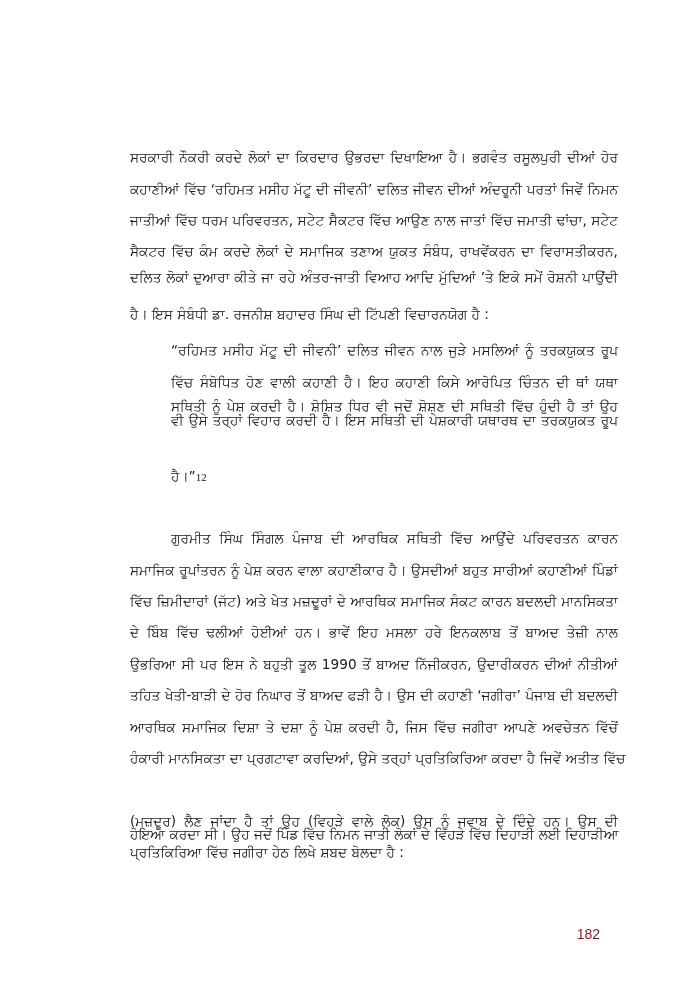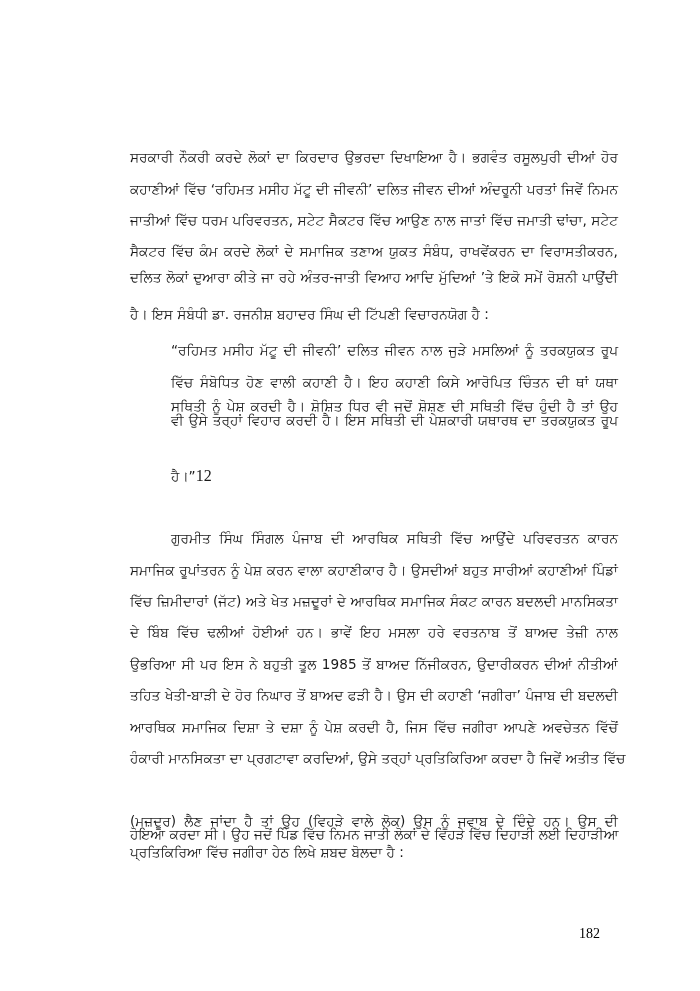--- a/index.html
+++ b/index.html
@@ -39,31 +39,31 @@
     .line.indent-quote {
       left: 147px;
       width: 447px;
     }
     .line.indent-para {
       left: 147px;
       width: 447px;
     }
     .sup {
       font-family: "Liberation Serif", serif;
-      font-size: 16px;
+      font-size: 11px;
     }
     .page-number {
       position: absolute;
       left: 560px;
       top: 926px;
       width: 40px;
       text-align: right;
-      font-family: Liberation Serif, serif;
+      font-family: Liberation Sans, sans-serif;
       font-size: 14px;
-      color: #000000;
+      color: #7f1d1d;
     }
   </style>
 </head>
 <body>
 
 <div class="page">
 
   <div>
     <div class="line" style="top:147px">ਸਰਕਾਰੀ ਨੌਕਰੀ ਕਰਦੇ ਲੋਕਾਂ ਦਾ ਕਿਰਦਾਰ ਉਭਰਦਾ ਦਿਖਾਇਆ ਹੈ। ਭਗਵੰਤ ਰਸੂਲਪੁਰੀ ਦੀਆਂ ਹੋਰ</div>
     <div class="line" style="top:179px">ਕਹਾਣੀਆਂ ਵਿੱਚ ‘ਰਹਿਮਤ ਮਸੀਹ ਮੱਟੂ ਦੀ ਜੀਵਨੀ’ ਦਲਿਤ ਜੀਵਨ ਦੀਆਂ ਅੰਦਰੂਨੀ ਪਰਤਾਂ ਜਿਵੇਂ ਨਿਮਨ</div>
@@ -80,22 +80,22 @@
     <div class="line indent-quote" style="top:410px">ਵੀ ਉਸੇ ਤਰ੍ਹਾਂ ਵਿਹਾਰ ਕਰਦੀ ਹੈ। ਇਸ ਸਥਿਤੀ ਦੀ ਪੇਸ਼ਕਾਰੀ ਯਥਾਰਥ ਦਾ ਤਰਕਯੁਕਤ ਰੂਪ</div>
     <div class="line indent-quote last" style="top:466px">
       <span>ਹੈ।”</span><span class="sup">12</span>
     </div>
   </div>
 
   <div>
     <div class="line indent-para" style="top:528px">ਗੁਰਮੀਤ ਸਿੰਘ ਸਿੰਗਲ ਪੰਜਾਬ ਦੀ ਆਰਥਿਕ ਸਥਿਤੀ ਵਿੱਚ ਆਉਂਦੇ ਪਰਿਵਰਤਨ ਕਾਰਨ</div>
     <div class="line" style="top:560px">ਸਮਾਜਿਕ ਰੂਪਾਂਤਰਨ ਨੂੰ ਪੇਸ਼ ਕਰਨ ਵਾਲਾ ਕਹਾਣੀਕਾਰ ਹੈ। ਉਸਦੀਆਂ ਬਹੁਤ ਸਾਰੀਆਂ ਕਹਾਣੀਆਂ ਪਿੰਡਾਂ</div>
     <div class="line" style="top:591px">ਵਿੱਚ ਜ਼ਿਮੀਦਾਰਾਂ (ਜੱਟ) ਅਤੇ ਖੇਤ ਮਜ਼ਦੂਰਾਂ ਦੇ ਆਰਥਿਕ ਸਮਾਜਿਕ ਸੰਕਟ ਕਾਰਨ ਬਦਲਦੀ ਮਾਨਸਿਕਤਾ</div>
-    <div class="line" style="top:622px">ਦੇ ਬਿੰਬ ਵਿੱਚ ਢਲੀਆਂ ਹੋਈਆਂ ਹਨ। ਭਾਵੇਂ ਇਹ ਮਸਲਾ ਹਰੇ ਵਰਤਨਾਬ ਤੋਂ ਬਾਅਦ ਤੇਜ਼ੀ ਨਾਲ</div>
-    <div class="line" style="top:654px">ਉਭਰਿਆ ਸੀ ਪਰ ਇਸ ਨੇ ਬਹੁਤੀ ਤੂਲ 1985 ਤੋਂ ਬਾਅਦ ਨਿੱਜੀਕਰਨ, ਉਦਾਰੀਕਰਨ ਦੀਆਂ ਨੀਤੀਆਂ</div>
+    <div class="line" style="top:622px">ਦੇ ਬਿੰਬ ਵਿੱਚ ਢਲੀਆਂ ਹੋਈਆਂ ਹਨ। ਭਾਵੇਂ ਇਹ ਮਸਲਾ ਹਰੇ ਇਨਕਲਾਬ ਤੋਂ ਬਾਅਦ ਤੇਜ਼ੀ ਨਾਲ</div>
+    <div class="line" style="top:654px">ਉਭਰਿਆ ਸੀ ਪਰ ਇਸ ਨੇ ਬਹੁਤੀ ਤੂਲ 1990 ਤੋਂ ਬਾਅਦ ਨਿੱਜੀਕਰਨ, ਉਦਾਰੀਕਰਨ ਦੀਆਂ ਨੀਤੀਆਂ</div>
     <div class="line" style="top:685px">ਤਹਿਤ ਖੇਤੀ-ਬਾੜੀ ਦੇ ਹੋਰ ਨਿਘਾਰ ਤੋਂ ਬਾਅਦ ਫੜੀ ਹੈ। ਉਸ ਦੀ ਕਹਾਣੀ ‘ਜਗੀਰਾ’ ਪੰਜਾਬ ਦੀ ਬਦਲਦੀ</div>
     <div class="line" style="top:717px">ਆਰਥਿਕ ਸਮਾਜਿਕ ਦਿਸ਼ਾ ਤੇ ਦਸ਼ਾ ਨੂੰ ਪੇਸ਼ ਕਰਦੀ ਹੈ, ਜਿਸ ਵਿੱਚ ਜਗੀਰਾ ਆਪਣੇ ਅਵਚੇਤਨ ਵਿੱਚੋਂ</div>
     <div class="line" style="top:748px">ਹੰਕਾਰੀ ਮਾਨਸਿਕਤਾ ਦਾ ਪ੍ਰਗਟਾਵਾ ਕਰਦਿਆਂ, ਉਸੇ ਤਰ੍ਹਾਂ ਪ੍ਰਤਿਕਿਰਿਆ ਕਰਦਾ ਹੈ ਜਿਵੇਂ ਅਤੀਤ ਵਿੱਚ</div>
     <div class="line" style="top:824px">ਹੋਇਆ ਕਰਦਾ ਸੀ। ਉਹ ਜਦੋਂ ਪਿੰਡ ਵਿੱਚ ਨਿਮਨ ਜਾਤੀ ਲੋਕਾਂ ਦੇ ਵਿਹੜੇ ਵਿੱਚ ਦਿਹਾੜੀ ਲਈ ਦਿਹਾੜੀਆ</div>
     <div class="line" style="top:811px">(ਮਜ਼ਦੂਰ) ਲੈਣ ਜਾਂਦਾ ਹੈ ਤਾਂ ਉਹ (ਵਿਹੜੇ ਵਾਲੇ ਲੋਕ) ਉਸ ਨੂੰ ਜਵਾਬ ਦੇ ਦਿੰਦੇ ਹਨ। ਉਸ ਦੀ</div>
     <div class="line last" style="top:842px">ਪ੍ਰਤਿਕਿਰਿਆ ਵਿੱਚ ਜਗੀਰਾ ਹੇਠ ਲਿਖੇ ਸ਼ਬਦ ਬੋਲਦਾ ਹੈ :</div>
   </div>
 
   <div class="page-number">182</div>
 </div>

